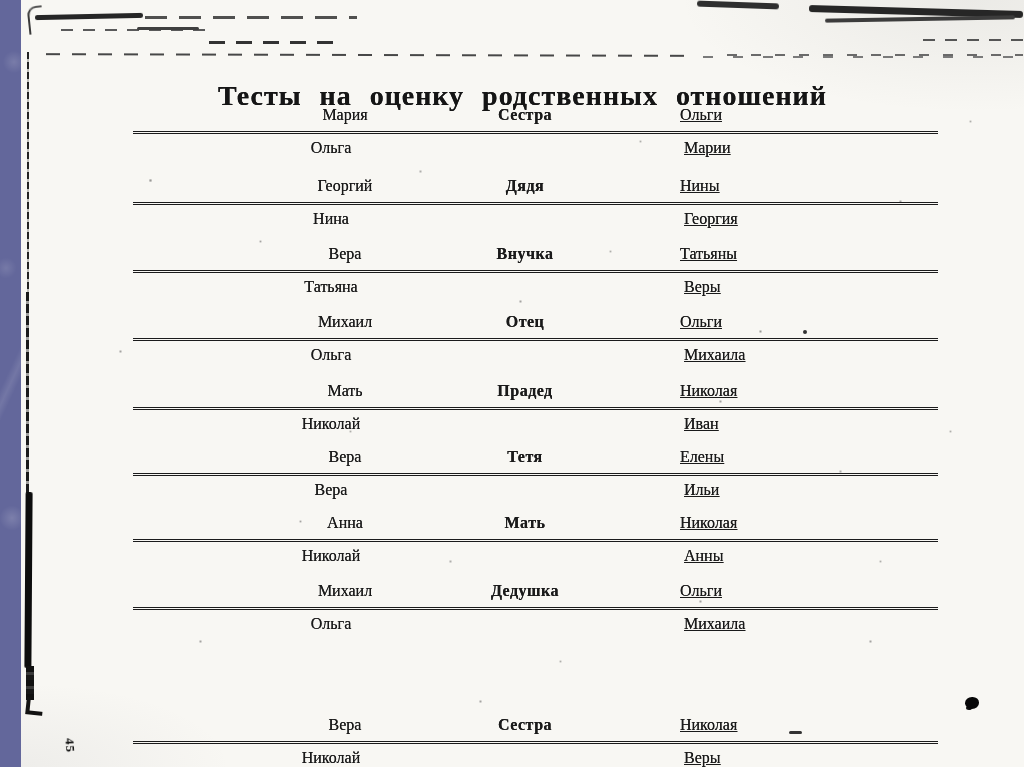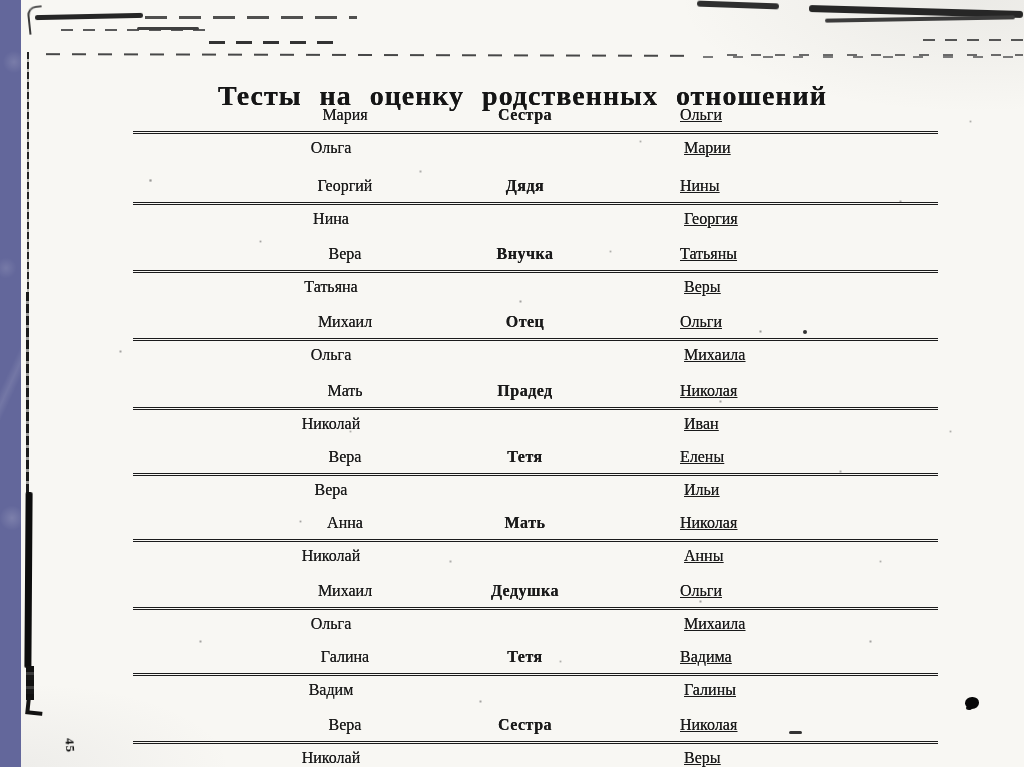--- a/index.html
+++ b/index.html
@@ -190,28 +190,20 @@
           <div class="rule"></div>
         </div>
         <div class="block" style="top: 581px;">
           <span class="ca1">Михаил</span>
           <span class="crel">Дедушка</span>
           <span class="ca2">Ольги</span>
           <span class="cb1">Ольга</span>
           <span class="cb2">Михаила</span>
           <div class="rule"></div>
         </div>
-        <div class="block" style="top: 647px;">
-          <span class="ca1">Галина</span>
-          <span class="crel">Тетя</span>
-          <span class="ca2">Вадима</span>
-          <span class="cb1">Вадим</span>
-          <span class="cb2">Галины</span>
-          <div class="rule"></div>
-        </div>
         <div class="block" style="top: 715px;">
           <span class="ca1">Вера</span>
           <span class="crel">Сестра</span>
           <span class="ca2">Николая</span>
           <span class="cb1">Николай</span>
           <span class="cb2">Веры</span>
           <div class="rule"></div>
         </div>
       </div>
     <div class="page-number">45</div>

